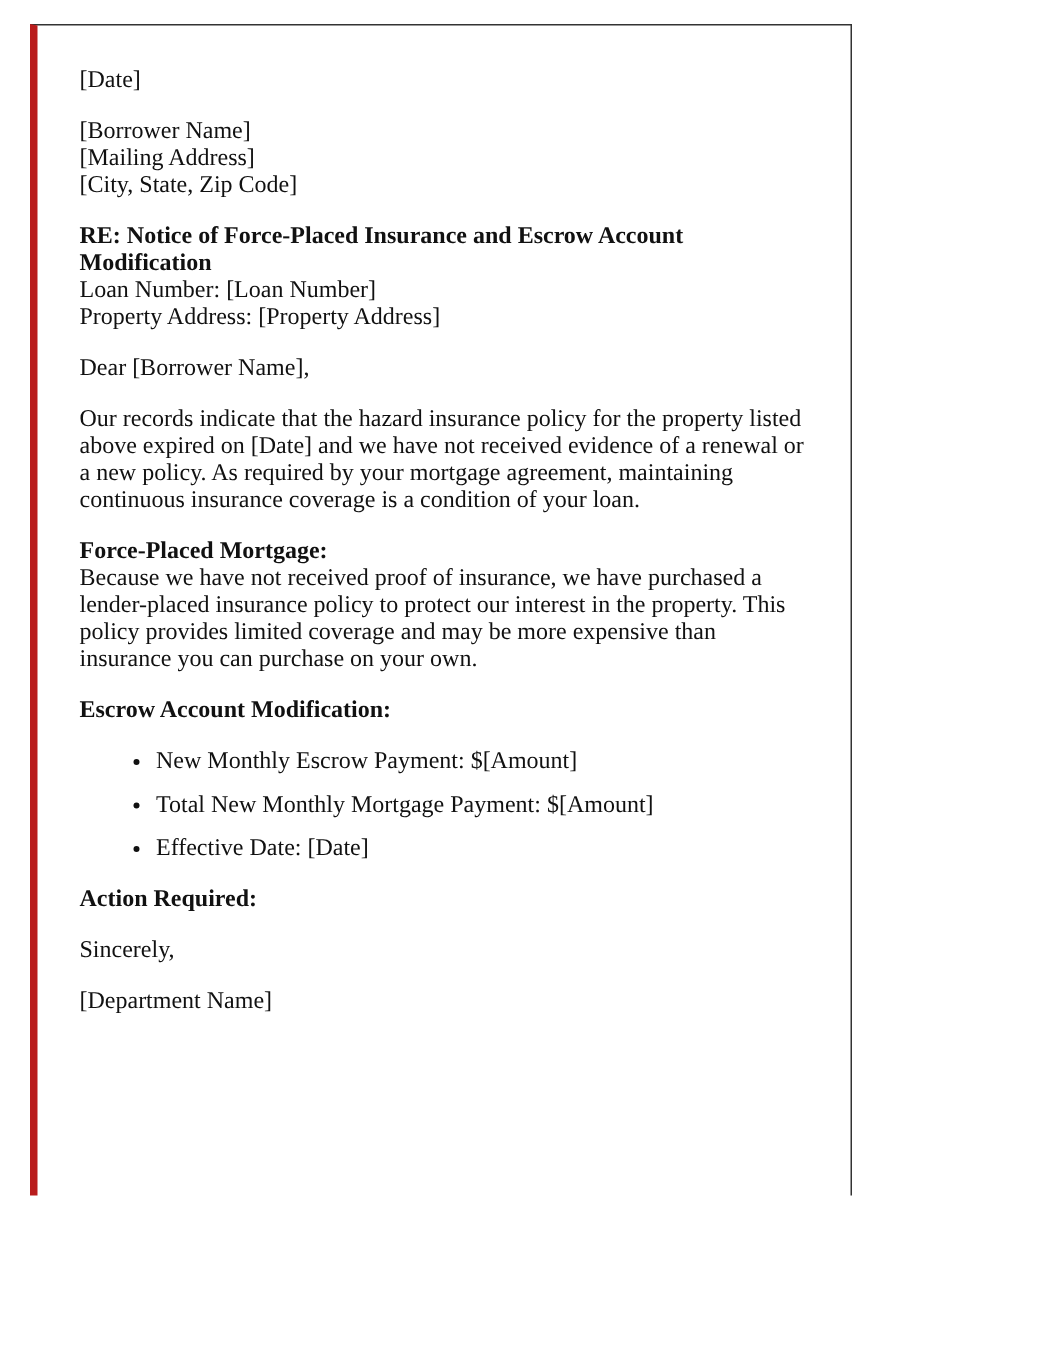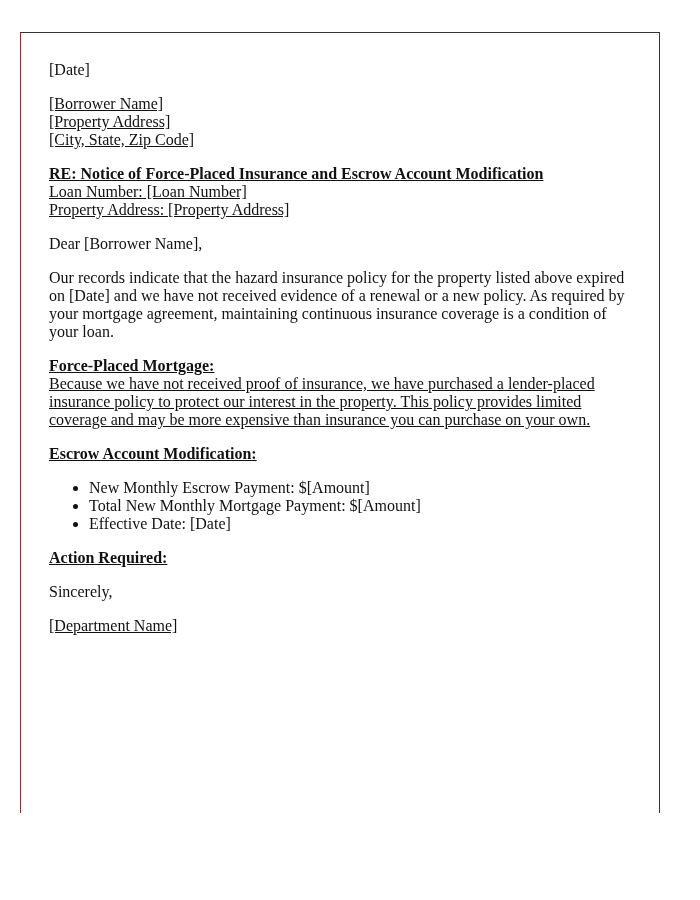--- a/index.html
+++ b/index.html
@@ -13,55 +13,55 @@
       position: relative;
       overflow: hidden;
       font-family: "Liberation Serif", "DejaVu Serif", serif;
       font-size: 16px;
       line-height: 18px;
       color: #111111;
     }
     .page {
       position: absolute;
       left: 20px;
-      top: 32px;
-      width: 640px;
+      top: 16px;
+      width: 548px;
       height: 781px;
-      border-left: 1px solid #b91c1c;
+      border-left: 5px solid #b91c1c;
       border-right: 1px solid #333333;
       border-top: 1px solid #333333;
       box-sizing: border-box;
       padding: 28px 28px 0 28px;
       overflow: hidden;
     }
     p {
       margin: 0 0 16px 0;
     }
-    .block { margin: 0 0 16px 0; text-decoration: underline; }
+    .block { margin: 0 0 16px 0; }
     .line { display: block; }
     .bold { font-weight: bold; }
     ul {
       margin: 0 0 16px 0;
       padding-left: 40px;
     }
     ul li {
-      margin: 0;
+      margin: 11px;
       padding: 0;
     }
   </style>
 </head>
 <body>
 
 <div class="page">
 
   <p>[Date]</p>
 
   <div class="block">
     <span class="line">[Borrower Name]</span>
-    <span class="line">[Property Address]</span>
+    <span class="line">[Mailing Address]</span>
     <span class="line">[City, State, Zip Code]</span>
   </div>
 
   <div class="block">
     <span class="line bold">RE: Notice of Force-Placed Insurance and Escrow Account Modification</span>
     <span class="line">Loan Number: [Loan Number]</span>
     <span class="line">Property Address: [Property Address]</span>
   </div>
 
   <p>Dear [Borrower Name],</p>

